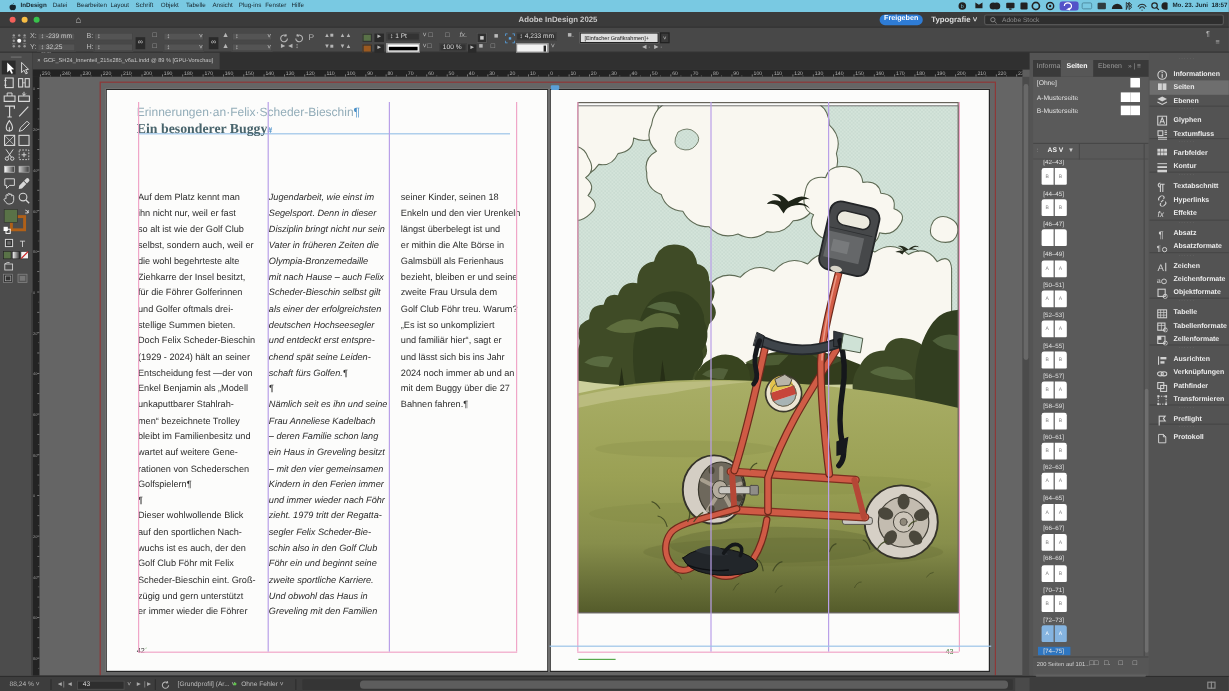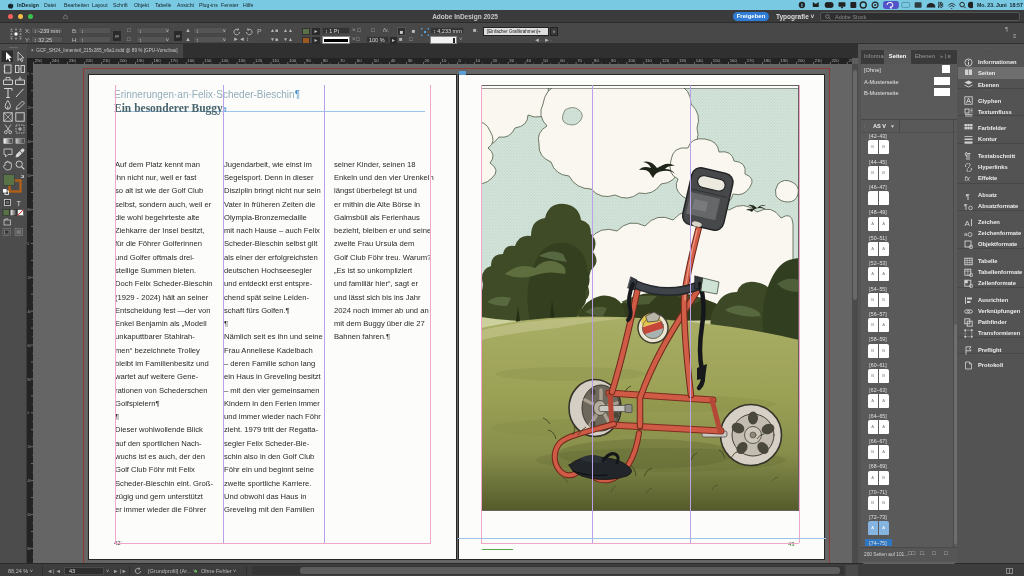--- a/index.html
+++ b/index.html
@@ -650,21 +650,21 @@
 rationen von Schederschen
 Golfspielern¶
 ¶
 Dieser wohlwollende Blick
 auf den sportlichen Nach-
 wuchs ist es auch, der den
 Golf Club Föhr mit Felix
 Scheder-Bieschin eint. Groß-
 zügig und gern unterstützt
 er immer wieder die Föhrer</div>
-<div class="col" style="left:191px;top:93.8px;">Jugendarbeit, wie einst im
+<div class="col" style="left:191px;top:93.8px;font-style:italic;">Jugendarbeit, wie einst im
 Segelsport. Denn in dieser
 Disziplin bringt nicht nur sein
 Vater in früheren Zeiten die
 Olympia-Bronzemedaille
 mit nach Hause – auch Felix
 Scheder-Bieschin selbst gilt
 als einer der erfolgreichsten
 deutschen Hochseesegler
 und entdeckt erst entspre-
 chend spät seine Leiden-

